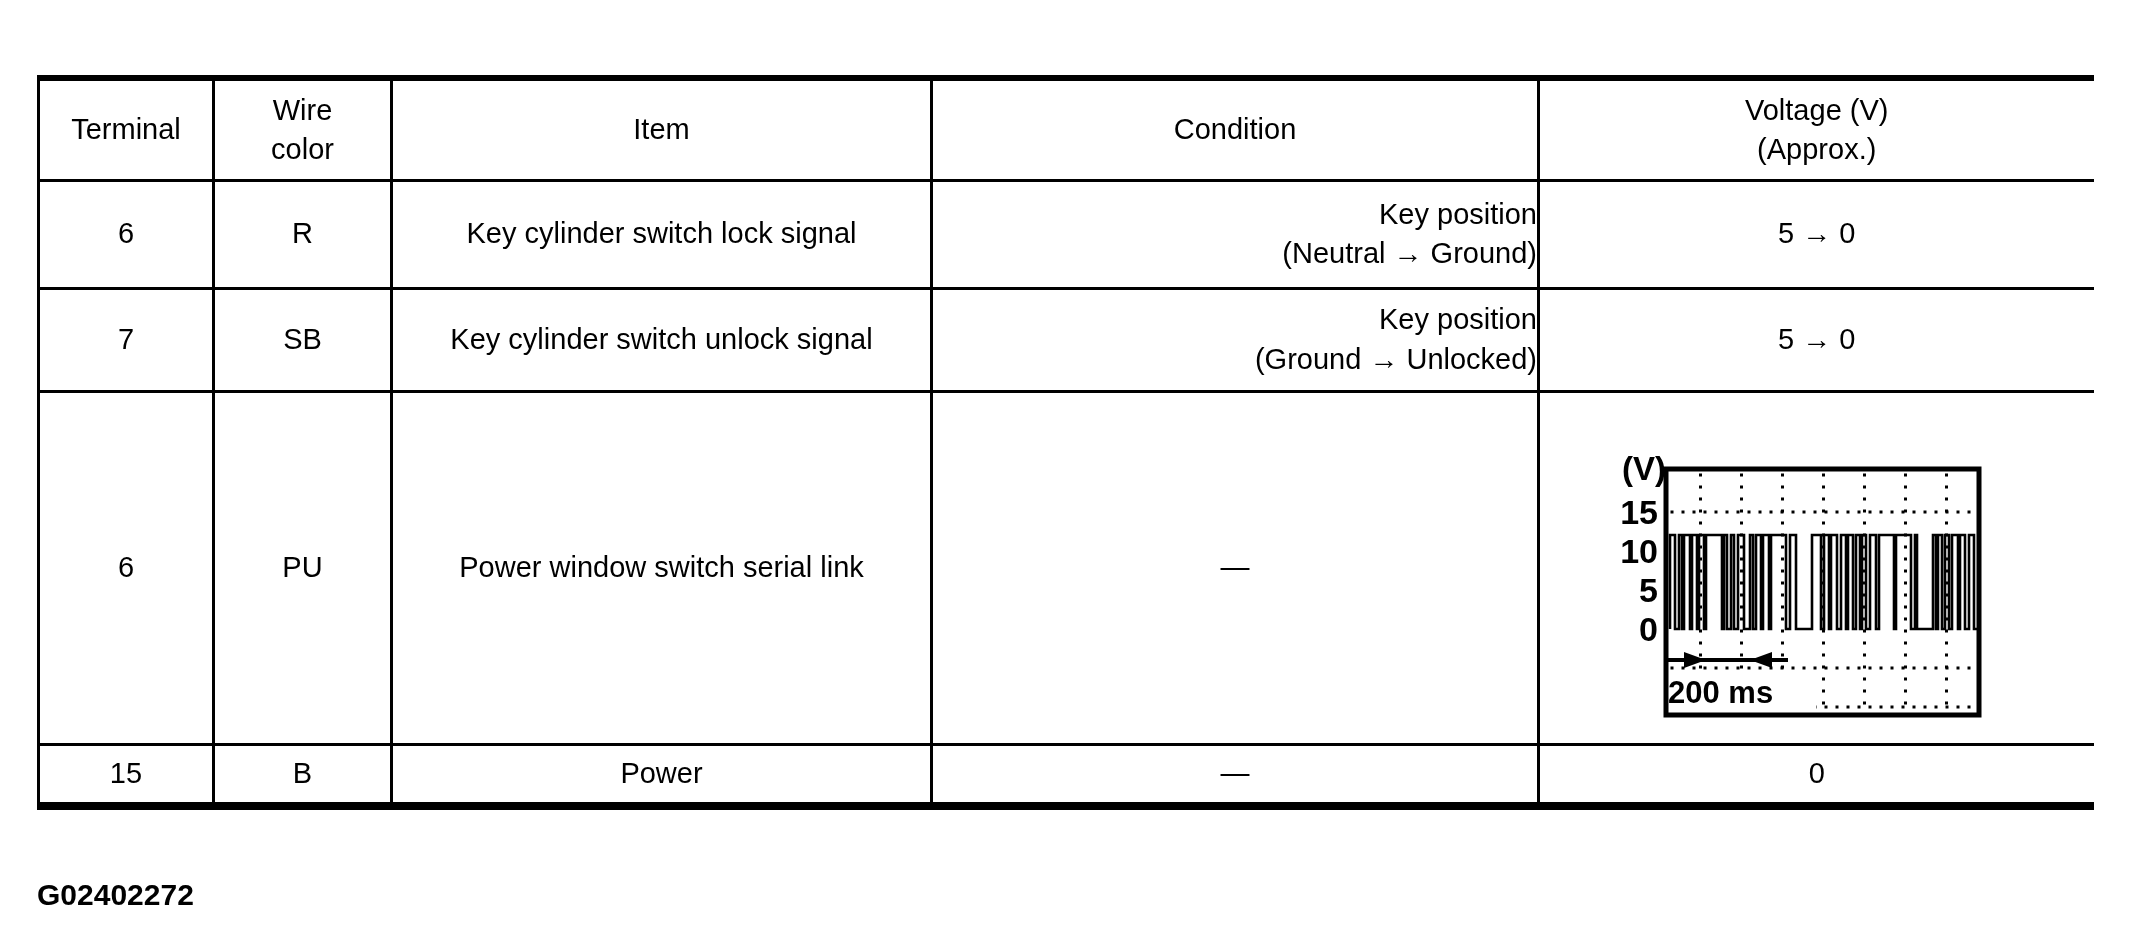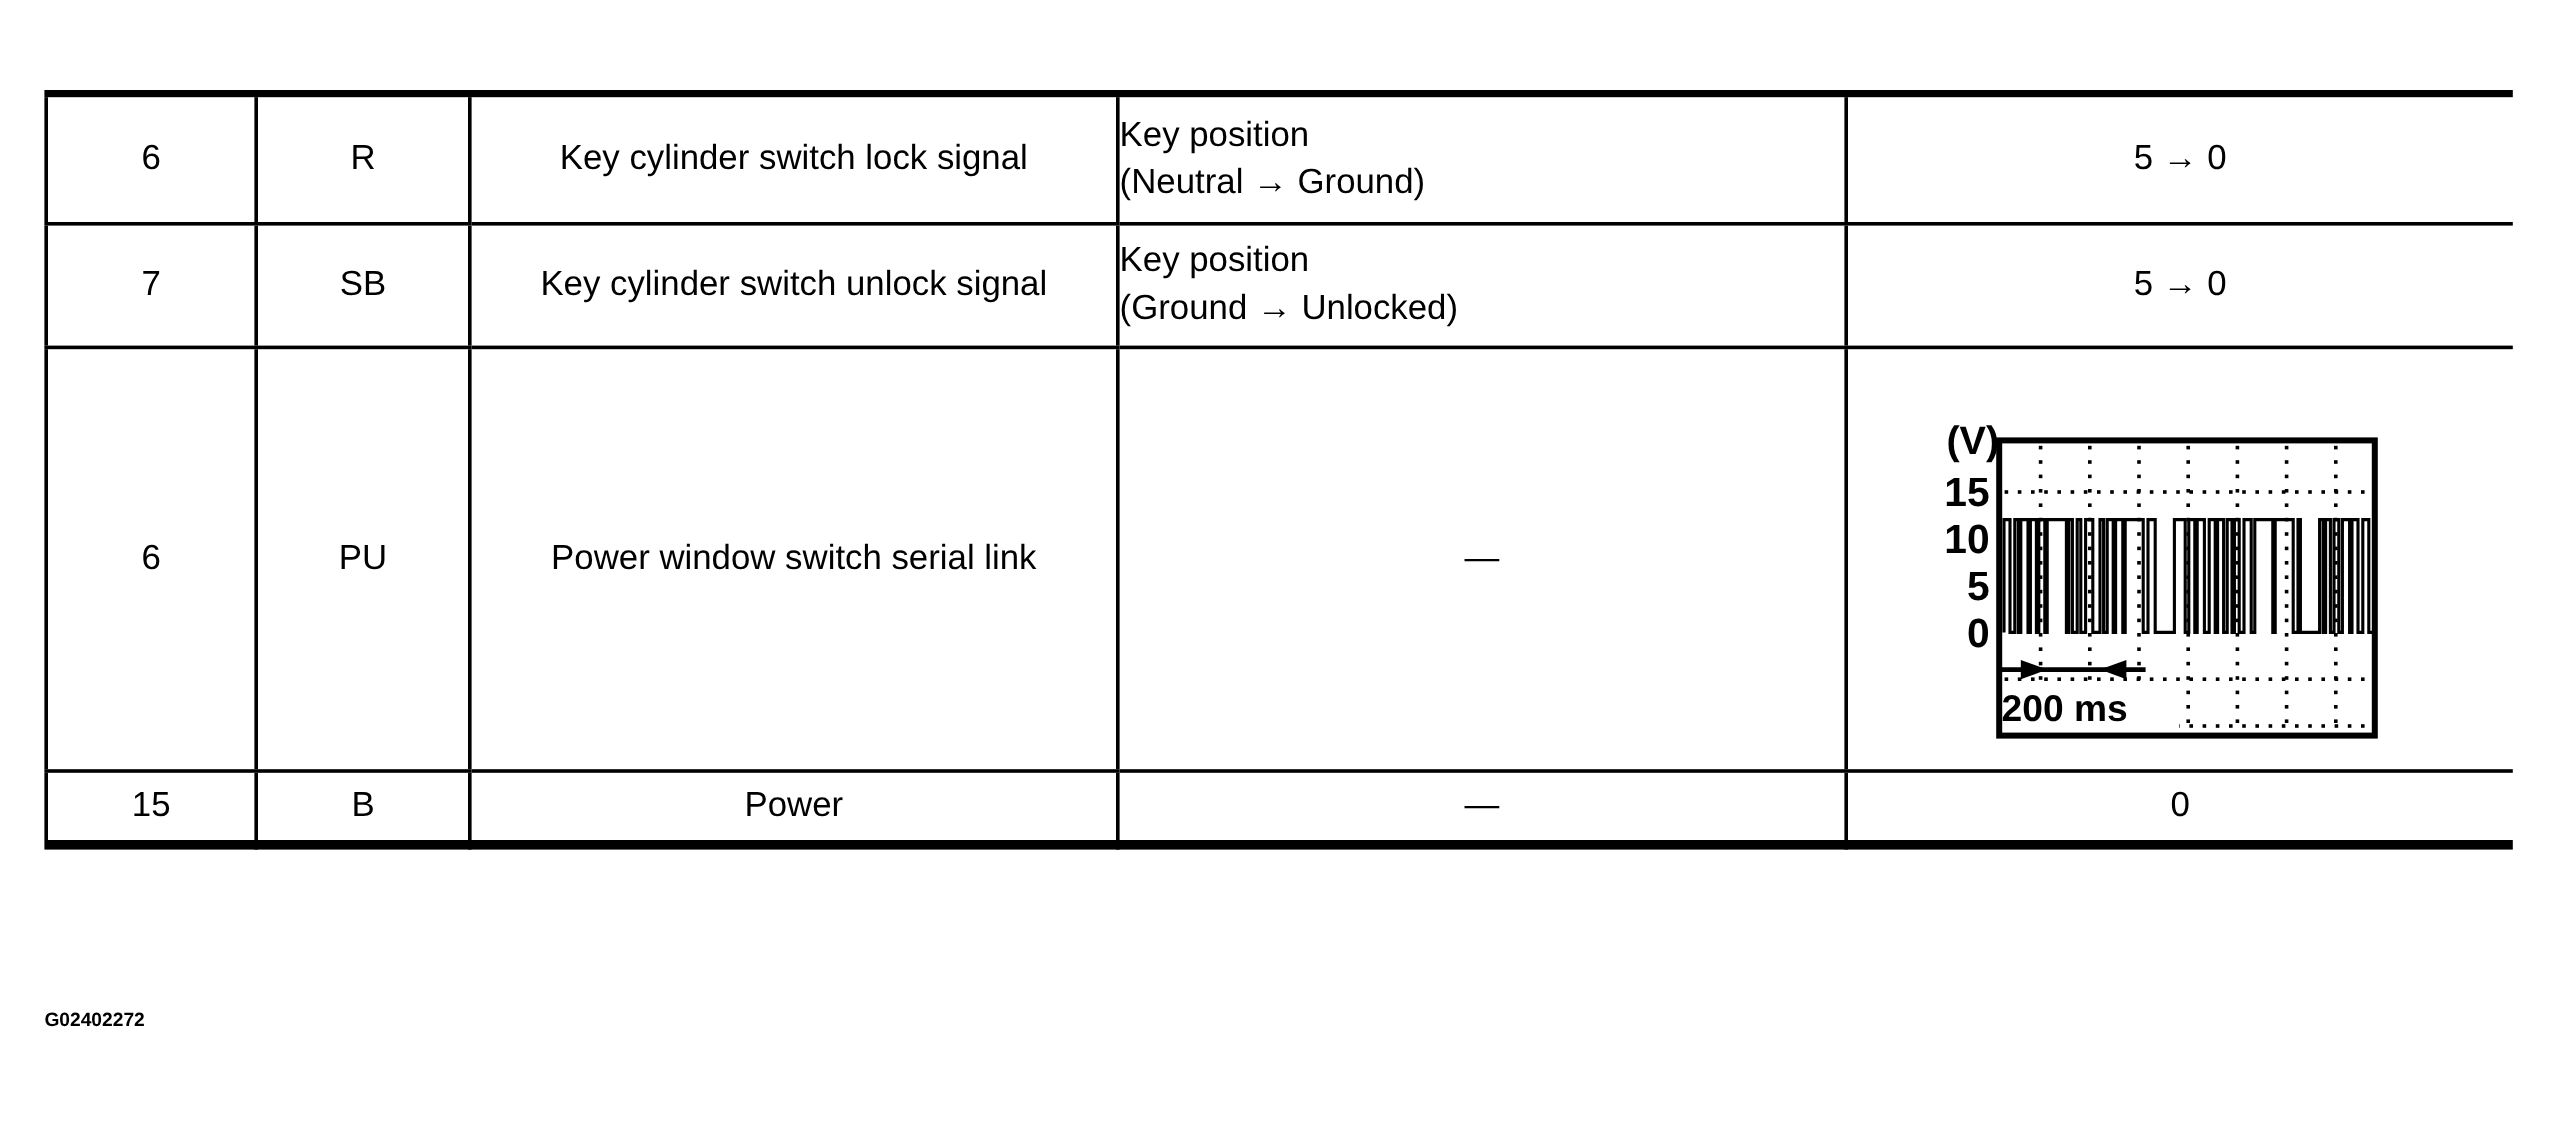--- a/index.html
+++ b/index.html
@@ -19,56 +19,69 @@
     border-bottom:3px solid #000;
     vertical-align:middle;
     font-weight:normal;
     padding:0;
   }
   .spec-table td:first-child, .spec-table th:first-child { border-left:none; }
   .spec-table tr:last-child td { border-bottom:none; }
 
   .c-center { text-align:center; }
   .c-left   { text-align:center; padding-left:20px; }
-  .cond-left{ text-align:left; padding-left:22px; }
+  .cond-left{ text-align:right; padding-left:22px; }
 
   tr.r-head { height:102px; }
   tr.r-6    { height:108px; }
   tr.r-7    { height:103px; }
   tr.r-12   { height:353px; }
   tr.r-15   { height:62px; }
 
   .two-line div { display:block; }
 
   
   .scope-wrap { display:flex; justify-content:flex-start; align-items:flex-start; }
   .scope-svg  { margin-left:66px; margin-top:23px; display:block; }
   .scope-svg text { font-family:"Liberation Sans", sans-serif; font-weight:bold; fill:#000; }
   .t-unit  { font-size:33px; }
   .t-tick  { font-size:34px; }
   .t-time  { font-size:31px; }
 
   .figure-id {
-    position:absolute; left:37px; top:842px;
-    font-size:16px; font-weight:bold;
+    position:absolute; left:37px; top:878px;
+    font-size:30px; font-weight:bold;
   }
 </style>
 </head>
 <body>
 
 <table class="spec-table">
   <colgroup>
     <col style="width:175px">
       <col style="width:178px">
       <col style="width:540px">
     <col style="width:607px">
       <col style="width:555px">
   </colgroup>
 
   <tbody>
+      <tr class="r-head">
+    <th class="c-center">Terminal</th>
+    <th class="c-center two-line">
+      <div>Wire</div>
+      <div>color</div>
+    </th>
+    <th class="c-center">Item</th>
+    <th class="c-center">Condition</th>
+    <th class="c-center two-line">
+      <div>Voltage (V)</div>
+      <div>(Approx.)</div>
+    </th>
+  </tr>
 
   <tr class="r-6">
     <td class="c-center">6</td>
     <td class="c-center">R</td>
     <td class="c-left">Key cylinder switch lock signal</td>
     <td class="cond-left two-line">
       <div>Key position</div>
       <div>(Neutral → Ground)</div>
     </td>
     <td class="c-center">5 → 0</td>

